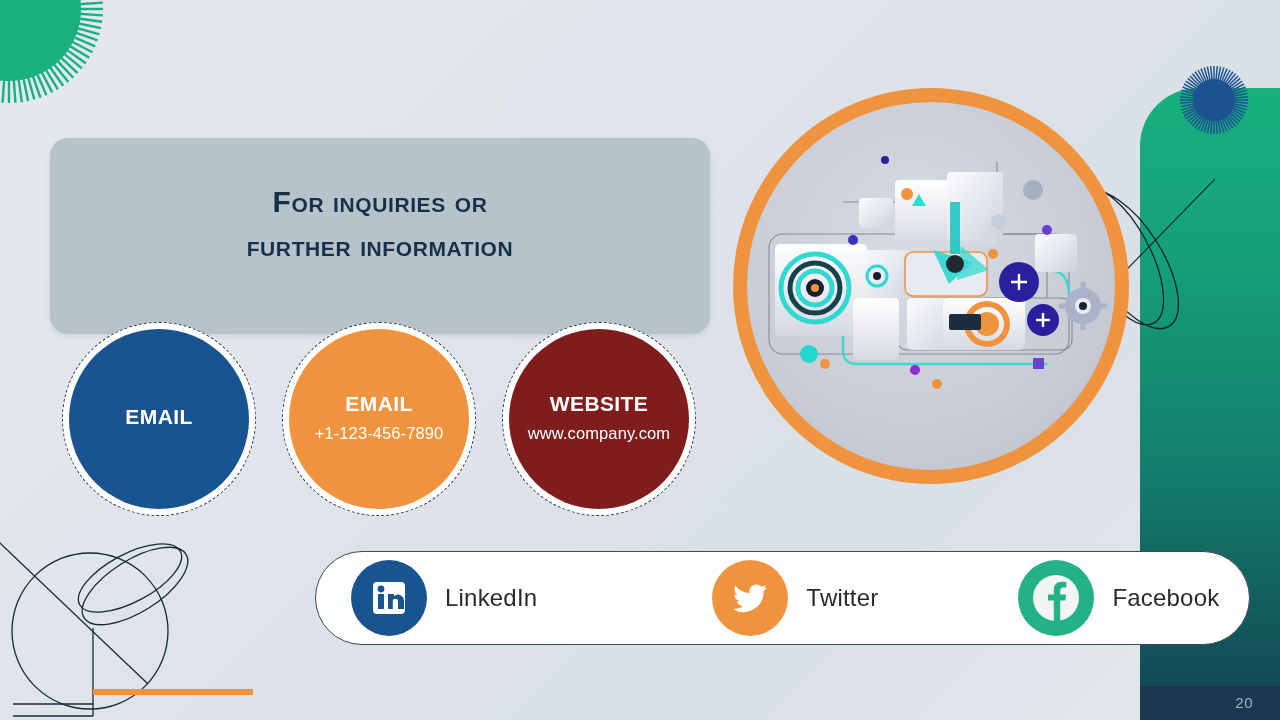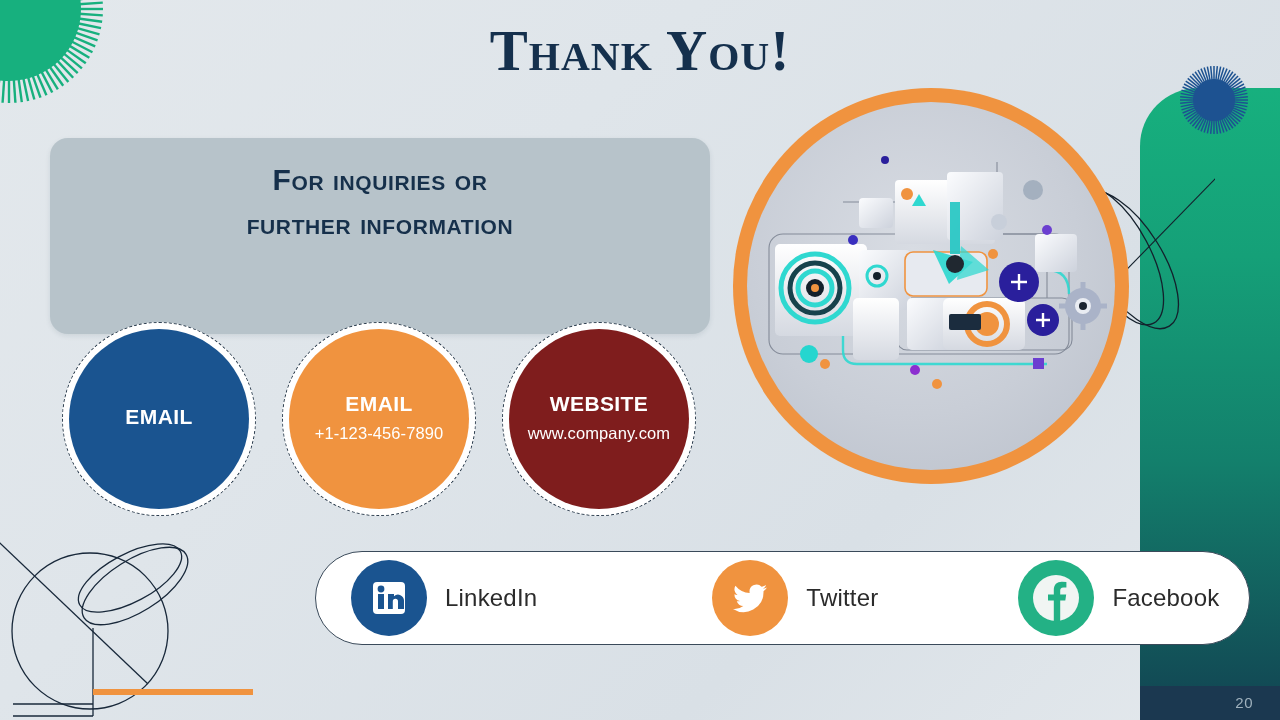--- a/index.html
+++ b/index.html
@@ -101,21 +101,21 @@
     top: 138px;
     width: 660px;
     height: 196px;
     background: #b7c3ca;
     border-radius: 18px;
     box-shadow: 0 2px 5px rgba(60,80,95,.12);
   }
   .inquiry-text {
     position: absolute;
     left: 0;
-    top: 20px;
+    top: 42px;
     width: 660px;
     text-align: center;
     font-size: 30px;
     font-weight: bold;
     font-variant: small-caps;
     letter-spacing: .6px;
     line-height: 44px;
     color: #16304b;
   }
   .inquiry-text .ln { display: block; }
@@ -408,21 +408,20 @@
       <ellipse cx="155" cy="70" rx="26" ry="60" transform="rotate(58 155 70)"></ellipse>
       <ellipse cx="150" cy="62" rx="24" ry="57" transform="rotate(62 150 62)"></ellipse>
       <line x1="0" y1="8" x2="168" y2="168"></line>
       <line x1="113" y1="112" x2="113" y2="200"></line>
       <line x1="33" y1="188" x2="113" y2="188"></line>
       <line x1="33" y1="200" x2="113" y2="200"></line>
     </g>
     <rect x="113" y="173" width="160" height="6" fill="#f0933f"></rect>
   </svg>
 
-  <div class="title">Thank You!</div>
 
   <div class="inquiry-box">
     <div class="inquiry-text">
       <span class="ln">For inquiries or</span>
       <span class="ln">further information</span>
     </div>
   </div>
 
   <div class="contact-circle" id="circle-email">
     <div class="contact-inner" style="background:#1a5490">

